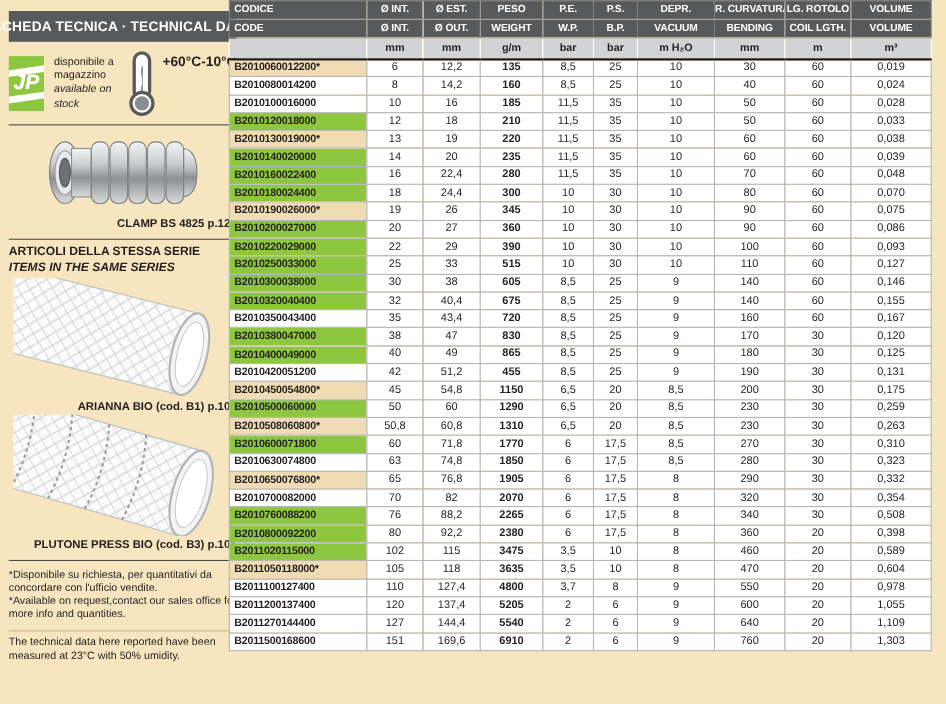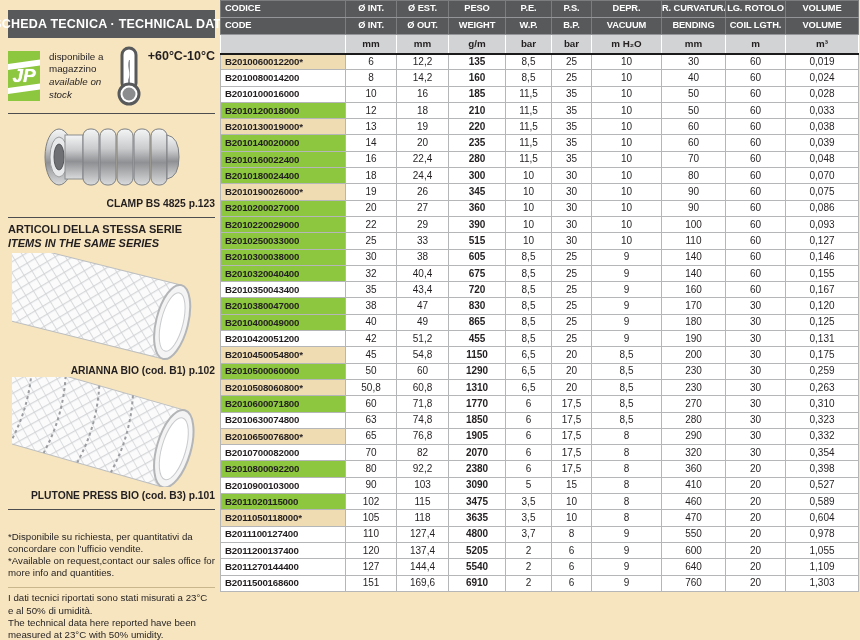--- a/index.html
+++ b/index.html
@@ -25,26 +25,26 @@
   .thermo-labels { display:flex; flex-direction:row; justify-content:space-between; height:54px; margin-left:4px; }
   .thermo-labels div { font-weight:bold; font-size:12.5px; }
   .divider { border:0; border-top:1px solid #4d4d4f; margin-top:8px; }
   .divider.light { border-top:1px solid #c9b68c; }
   .figure { display:flex; justify-content:center; align-items:center; }
   .figure.clamp { height:78px; margin-top:4px; }
   .figure.hose { height:112px; }
   .caption { text-align:right; font-weight:bold; font-size:10.3px; margin-top:2px; }
   .series-head { margin-top:5px; font-weight:bold; font-size:11px; line-height:1.25; }
   .series-head .en { font-style:italic; }
-  .notes { margin-top:21px; font-size:9.7px; line-height:1.26; }
+  .notes { margin-top:7px; font-size:9.7px; line-height:1.26; }
   .notes .en { }
   .note-block { margin-top:4px; }
 
   
-  .table-wrap { position:absolute; left:220px; top:0; width:578px; }
+  .table-wrap { position:absolute; left:208px; top:0; width:578px; }
   table { border-collapse:collapse; table-layout:fixed; width:638px; }
   td { border:1px solid #b4b6b8; text-align:center; font-size:10px; padding:0;
        height:16.3px; line-height:1; vertical-align:middle; overflow:hidden; white-space:nowrap; }
   tr.hdr td { background:#58595b; color:#fff; font-weight:bold; font-size:9.3px;
        border:1px solid #7c7d7f; border-bottom:1px solid #939598; height:17px; letter-spacing:-0.1px; }
   tr.units td { background:#d1d3d4; color:#231f20; font-weight:bold; font-size:9.8px;
        border:1px solid #fff; border-top:1px solid #b4b6b8; border-bottom:2px solid #1a1a1a; height:19px; }
   td.code { text-align:left; padding-left:4px; font-weight:bold; font-size:9.7px; letter-spacing:-0.2px; }
   td.peso { font-weight:bold; }
   tr.data td { background:#fff; }
@@ -161,21 +161,20 @@
 
     <hr class="divider">
 
     <div class="notes">
       <div class="note-block">
         <div class="it">*Disponibile su richiesta, per quantitativi da concordare con l'ufficio vendite.</div>
         <div class="en">*Available on request,contact our sales office for more info and quantities.</div>
       </div>
       <hr class="divider light">
       <div class="note-block">
-        <div class="it">I dati tecnici riportati sono stati misurati a 23°C e al 50% di umidità.</div>
         <div class="en">The technical data here reported have been measured at 23°C with 50% umidity.</div>
       </div>
     </div>
   </div>
 
   <div class="table-wrap">
     <table>
       <colgroup>
           <col style="width: 125px;">
           <col style="width: 51px;">
@@ -521,42 +520,42 @@
             <td>82</td>
             <td class="peso">2070</td>
             <td>6</td>
             <td>17,5</td>
             <td>8</td>
             <td>320</td>
             <td>30</td>
             <td>0,354</td>
           </tr>
           <tr class="data">
+            <td class="code green">B2010760088200</td>
+            <td>76</td>
+            <td>88,2</td>
+            <td class="peso">2265</td>
+            <td>6</td>
+            <td>17,5</td>
+            <td>8</td>
+            <td>340</td>
+            <td>30</td>
+            <td>0,508</td>
+          </tr>
+          <tr class="data">
             <td class="code green">B2010800092200</td>
             <td>80</td>
             <td>92,2</td>
             <td class="peso">2380</td>
             <td>6</td>
             <td>17,5</td>
             <td>8</td>
             <td>360</td>
             <td>20</td>
             <td>0,398</td>
-          </tr>
-          <tr class="data">
-            <td class="code white">B2010900103000</td>
-            <td>90</td>
-            <td>103</td>
-            <td class="peso">3090</td>
-            <td>5</td>
-            <td>15</td>
-            <td>8</td>
-            <td>410</td>
-            <td>20</td>
-            <td>0,527</td>
           </tr>
           <tr class="data">
             <td class="code green">B2011020115000</td>
             <td>102</td>
             <td>115</td>
             <td class="peso">3475</td>
             <td>3,5</td>
             <td>10</td>
             <td>8</td>
             <td>460</td>

